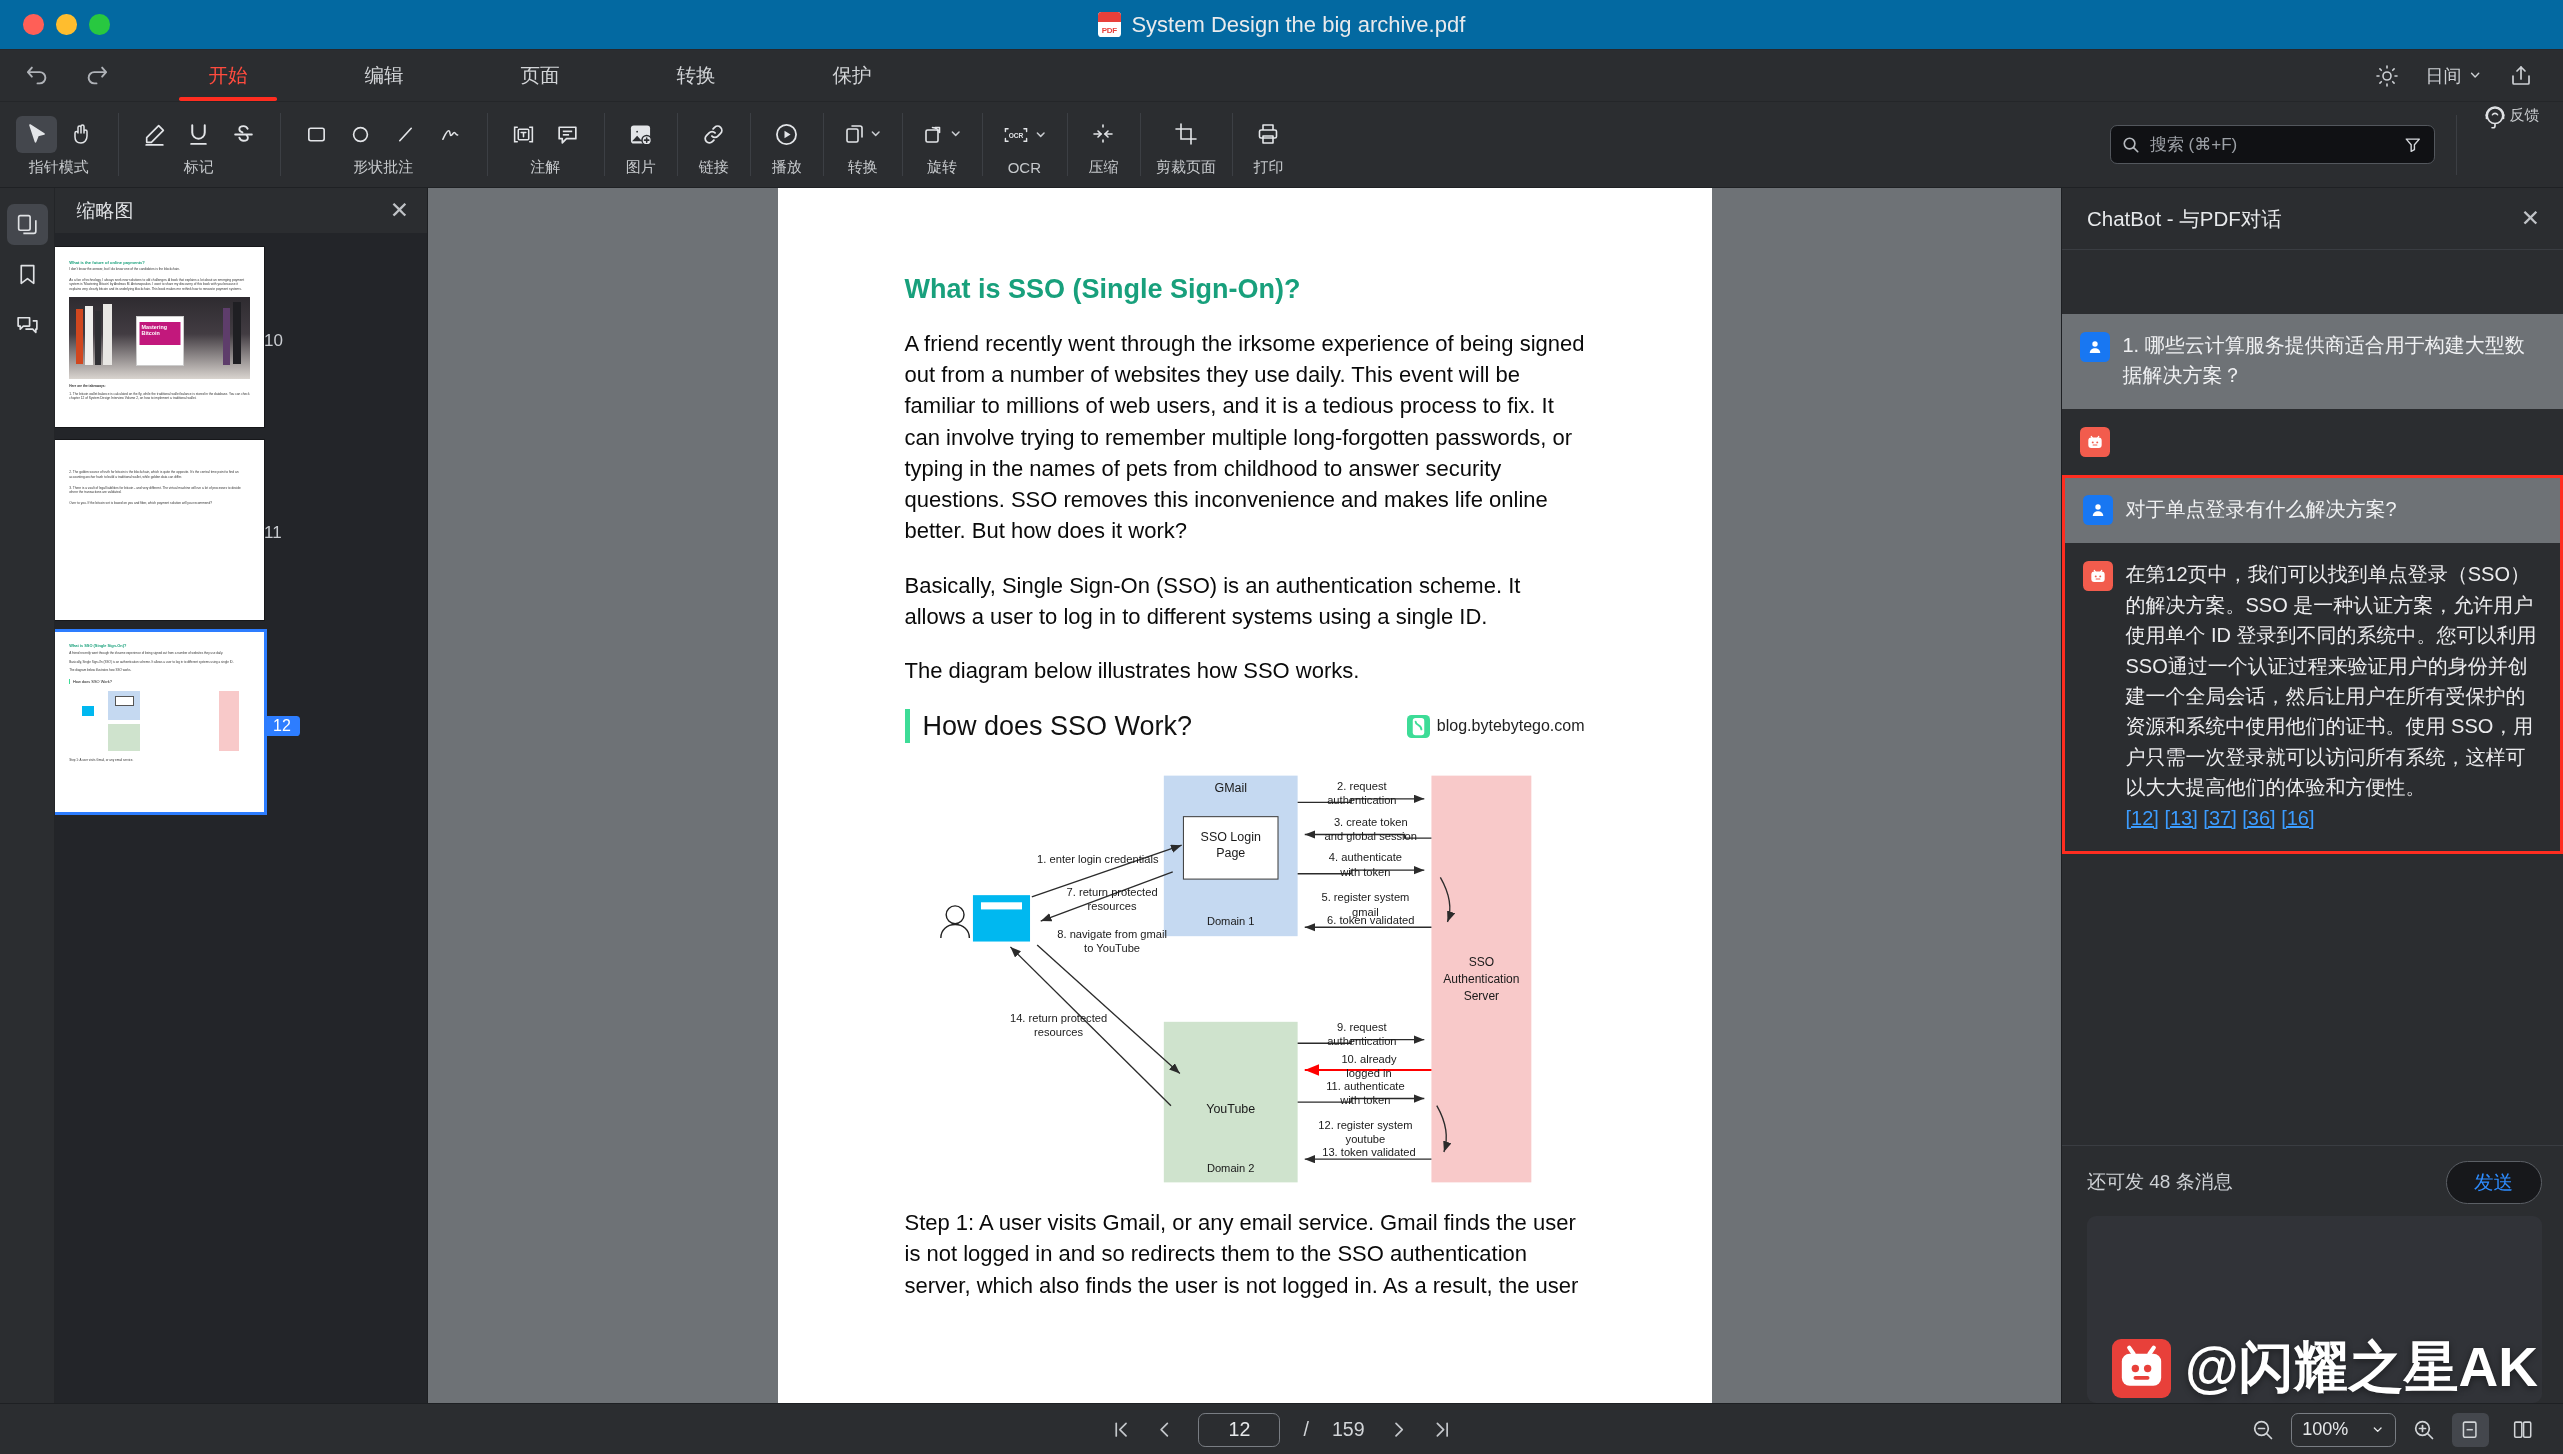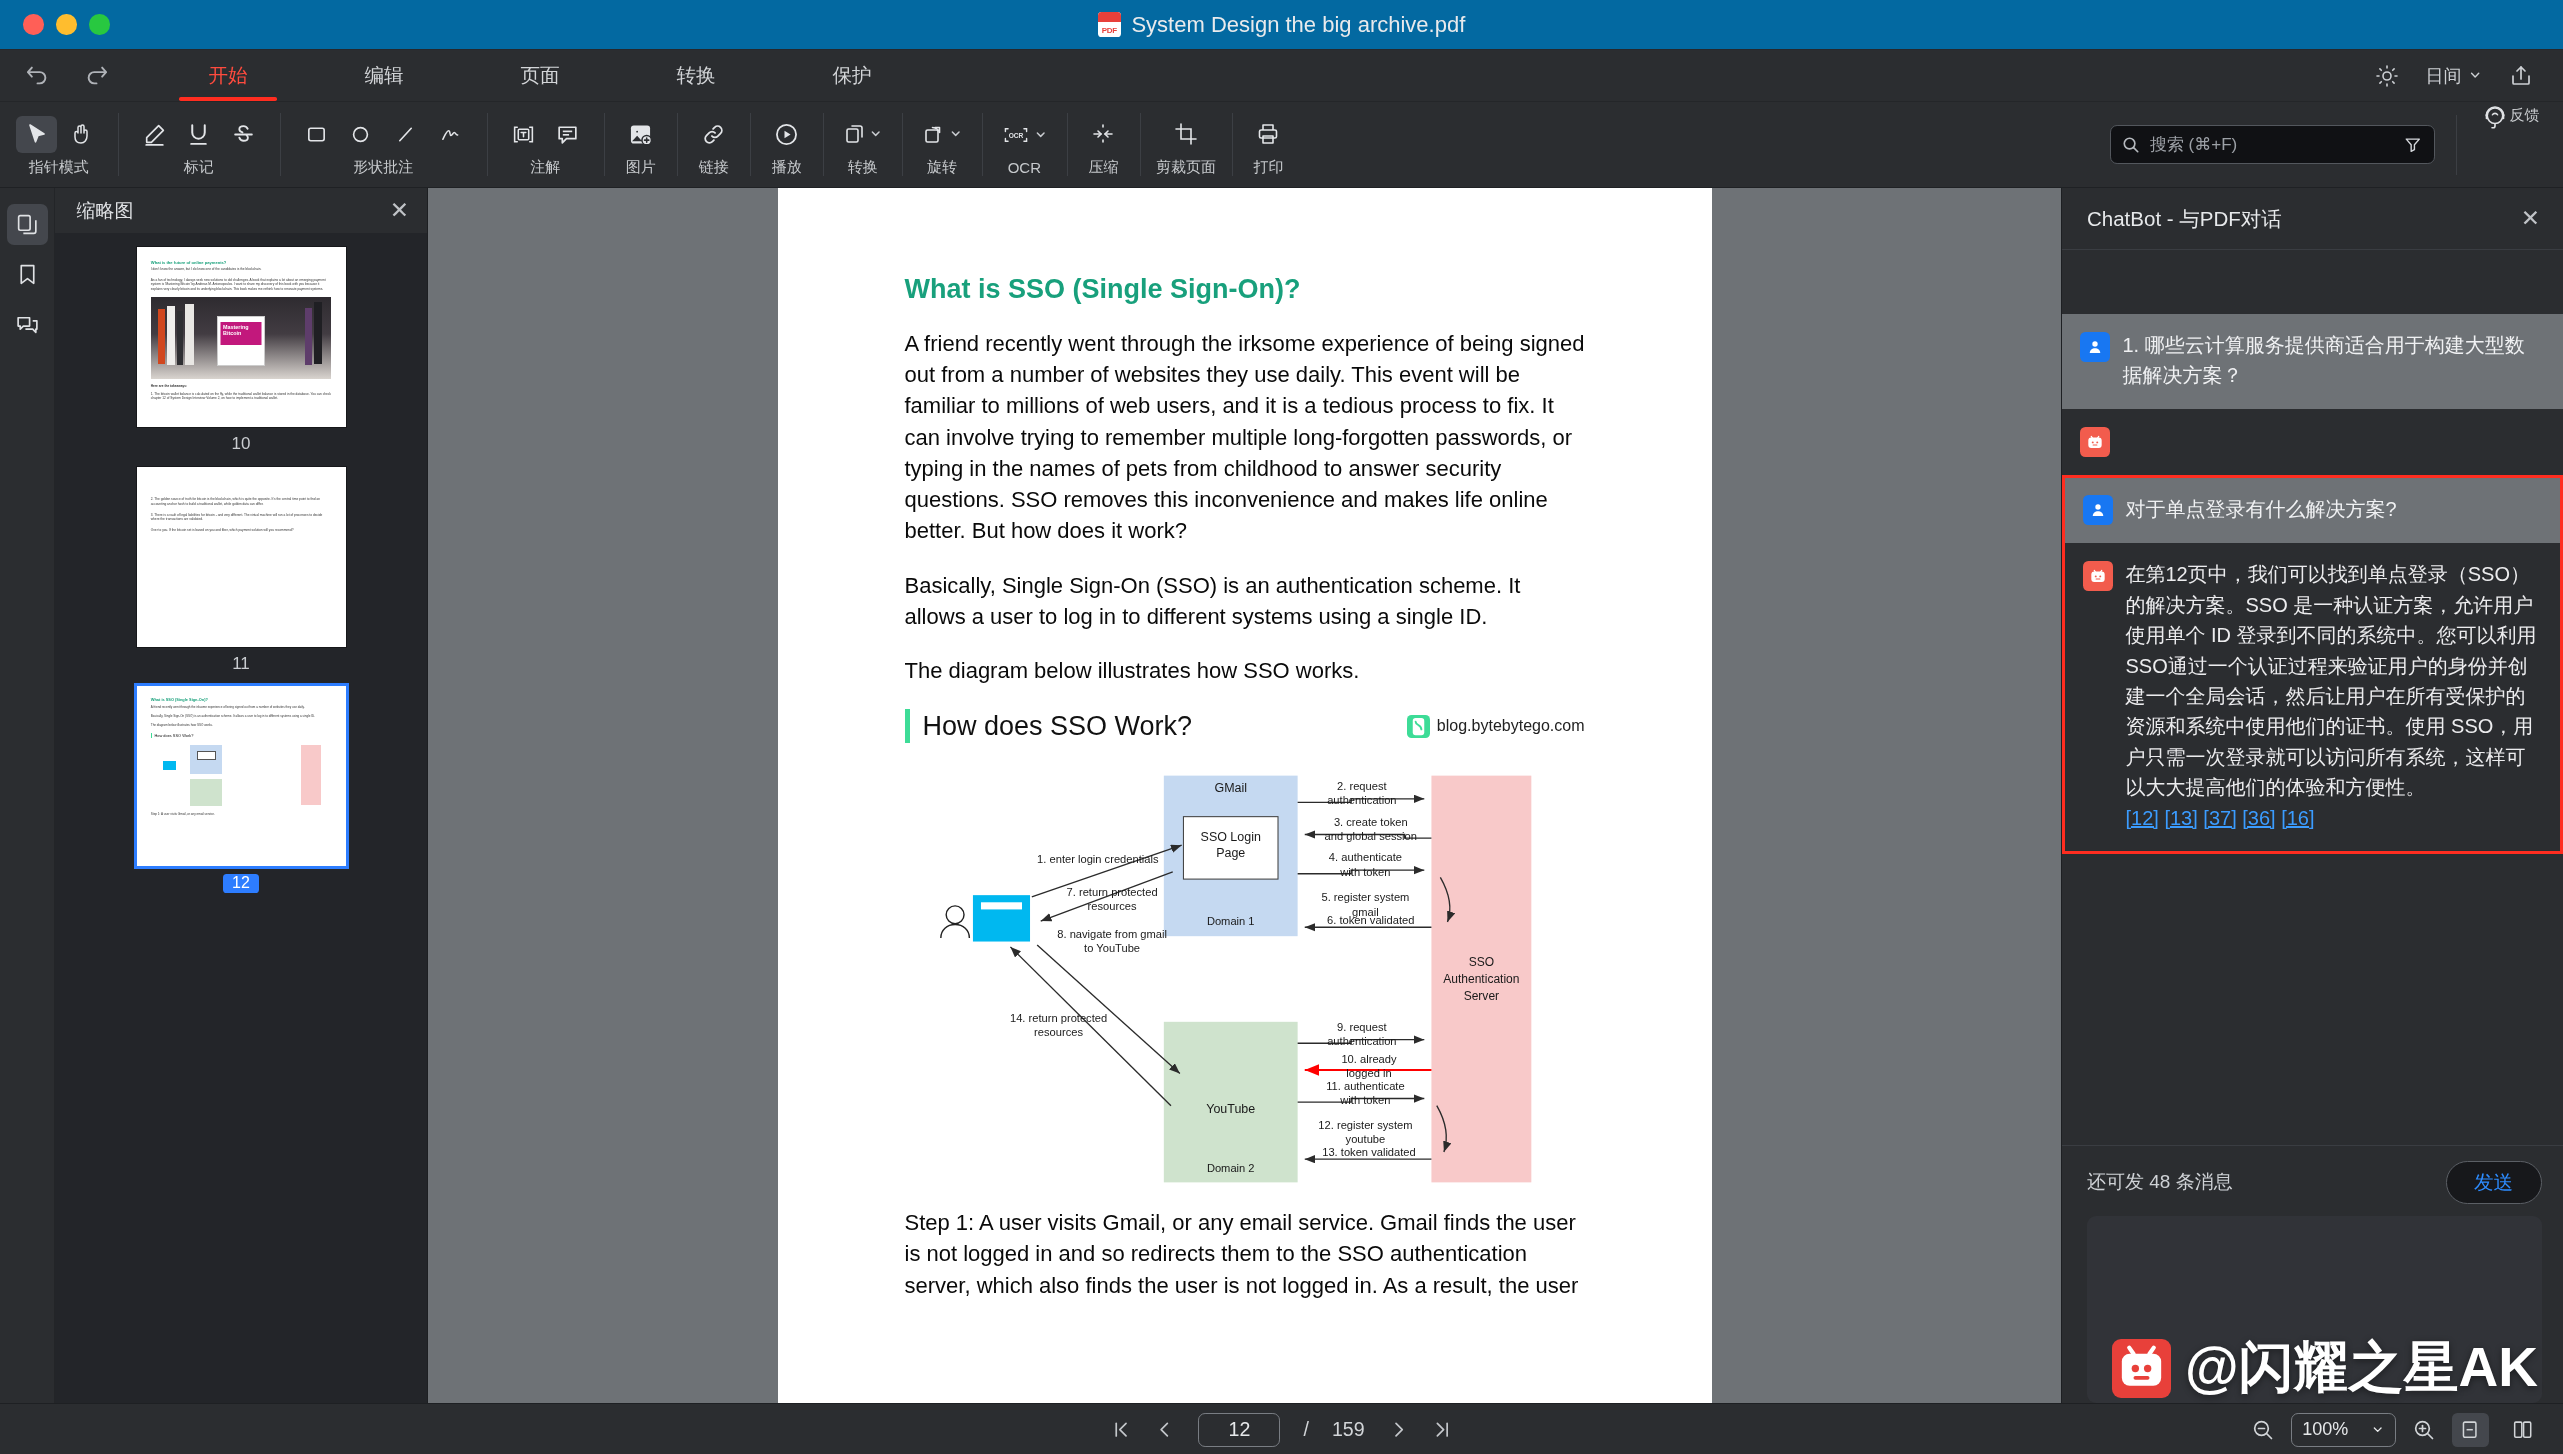--- a/index.html
+++ b/index.html
@@ -117,21 +117,21 @@
   .thumbpanel {
     width: 373px; flex: 0 0 373px; background: #232529; display: flex; flex-direction: column;
     border-right: 0.9px solid #1d1f22;
   }
   .thumbhead {
     height: 45px; display: flex; align-items: center; justify-content: space-between;
     padding: 0 18px 0 21.4px; color: #dfe1e4; font-size: 19px; background: #2b2d30;
   }
   .thumbhead .x { font-size: 23px; color: #c0c3c7; line-height: 1; }
   .thumblist { flex: 1; overflow: hidden; padding: 14.3px 0 0 0; }
-  .thumbitem { display: flex; flex-direction: column; align-items: center; margin-bottom: 12.5px; }
+  .thumbitem { display: flex; flex-direction: row; align-items: center; margin-bottom: 12.5px; }
   .thumbpage {
     width: 209px; background: #fff; position: relative; overflow: hidden;
     box-shadow: 0 0 0 0.9px rgba(0,0,0,.4);
   }
   .thumbpage.sel { outline: 3.6px solid #2d7dff; }
   .thumbnum { font-size: 17px; color: #c9ccd0; margin-top: 7.1px; }
   .thumbnum.sel {
     background: #2d7dff; color: #fff; border-radius: 3.6px; padding: 0.9px 9px; font-size: 16px;
   }
 

